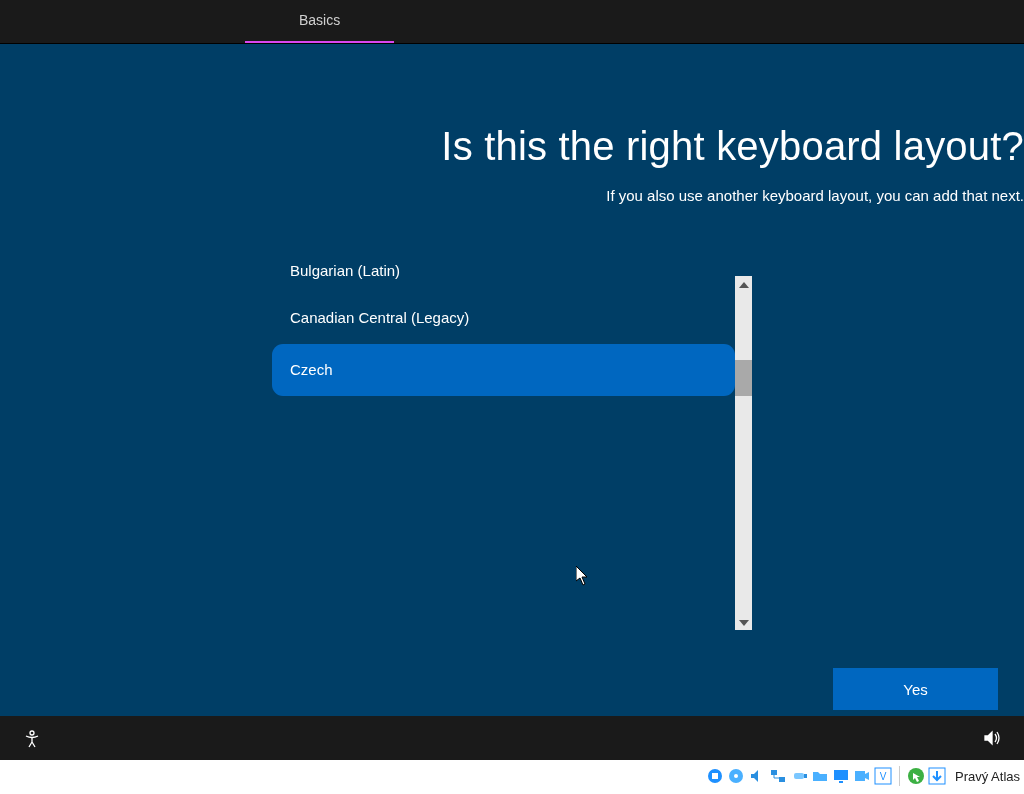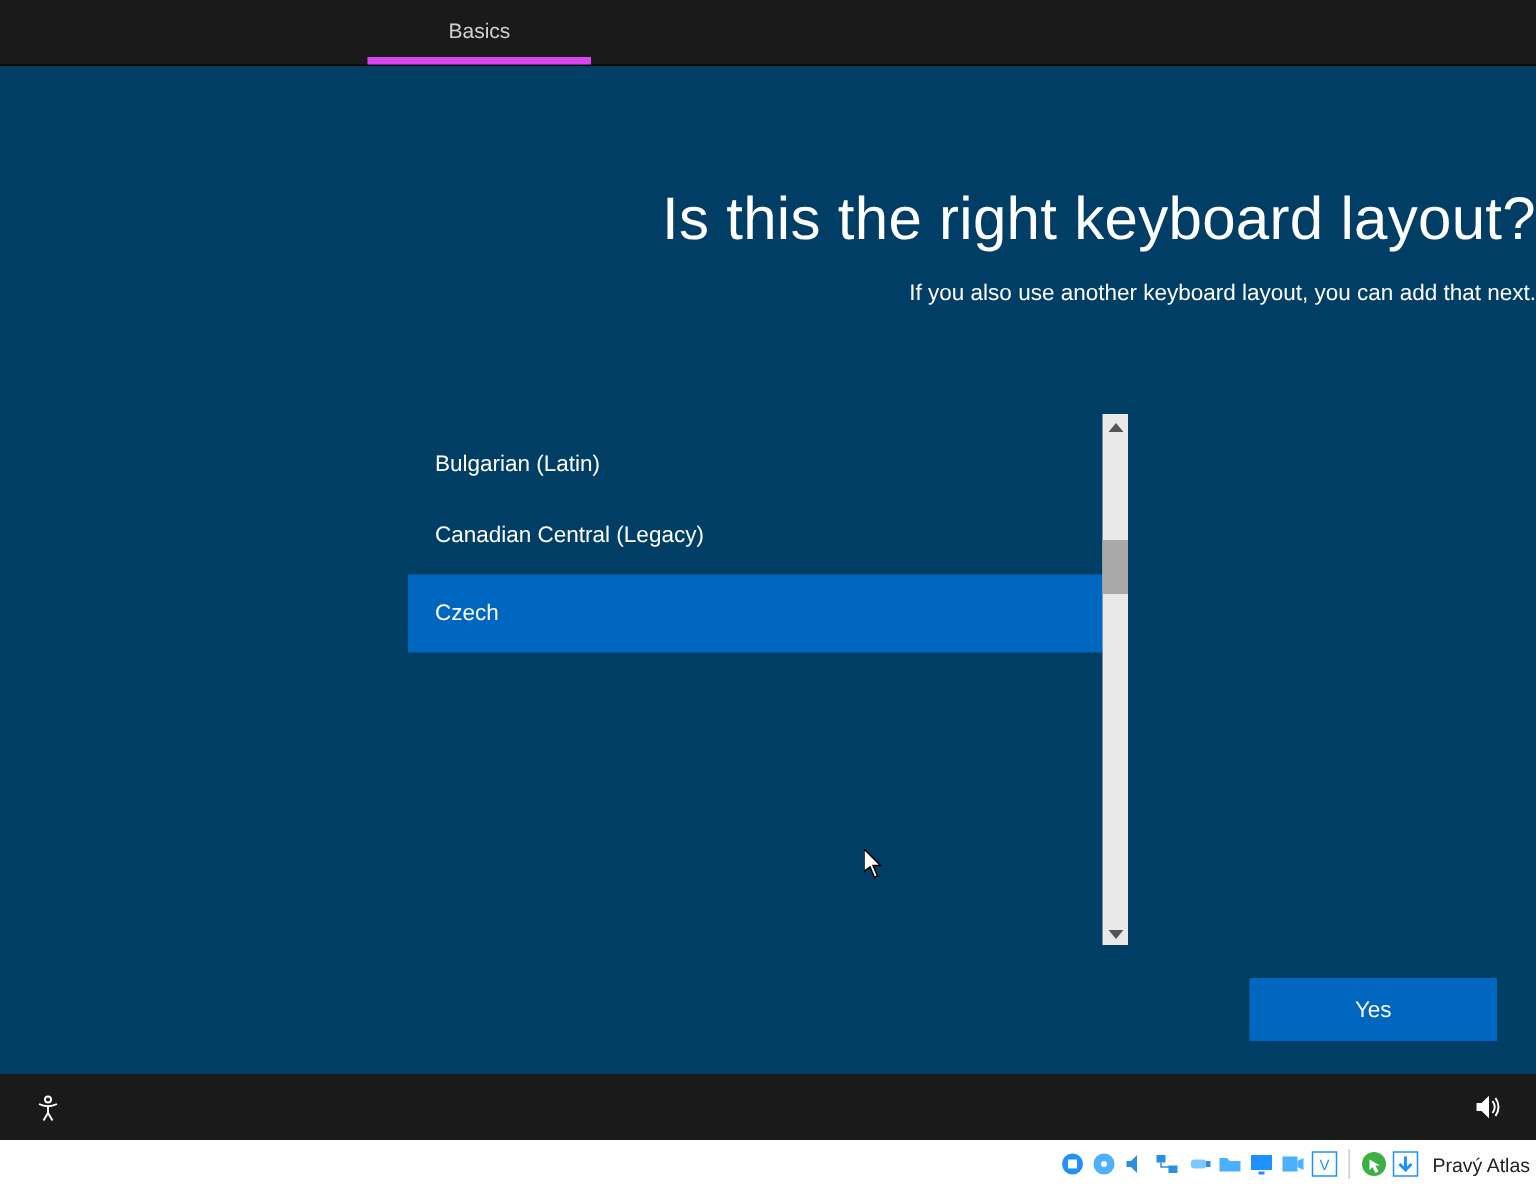--- a/index.html
+++ b/index.html
@@ -21,21 +21,21 @@
     align-items: flex-end;
     padding-left: 245px;
     border-bottom: 1px solid #000;
   }
   .tab {
     height: 44px;
     line-height: 42px;
     padding: 0 54px;
     color: #d0d0d0;
     font-size: 14px;
-    border-bottom: 5px solid #d946ef;
+    border-bottom: 2px solid #d946ef;
     cursor: pointer;
   }
 
   
   .heading {
     text-align: right;
     margin-top: 80px;
   }
   .heading h1 {
     font-size: 40px;
@@ -52,32 +52,31 @@
   .list-wrap {
     position: absolute;
     left: 272px;
     top: 262px;
     width: 480px;
     height: 368px;
     overflow: hidden;
   }
   .list-items {
     width: 463px;
-    margin-top: 39px;
   }
   .item {
     height: 52px;
     line-height: 52px;
     padding-left: 18px;
     font-size: 15px;
     color: #fff;
     cursor: pointer;
   }
   .item.truncated { height: 30px; line-height: 18px; }
-  .item.selected { background: #0067c0; }
+  .item.selected { background: #0067c0; border-radius: 11px; }
 
   
   .scrollbar {
     position: absolute;
     right: 0;
     top: 14px;
     width: 17px;
     height: 355px;
     background: #e9e9e9;
   }
@@ -101,21 +100,21 @@
     width: 17px;
     height: 36px;
     background: #a9a9a9;
     cursor: pointer;
   }
 
   
   .yes-btn {
     position: absolute;
     right: 26px;
-    bottom: 66px;
+    bottom: 50px;
     width: 165px;
     height: 42px;
     background: #0067c0;
     color: #fff;
     border: none;
     font-size: 15px;
     font-family: inherit;
     cursor: pointer;
   }
 

